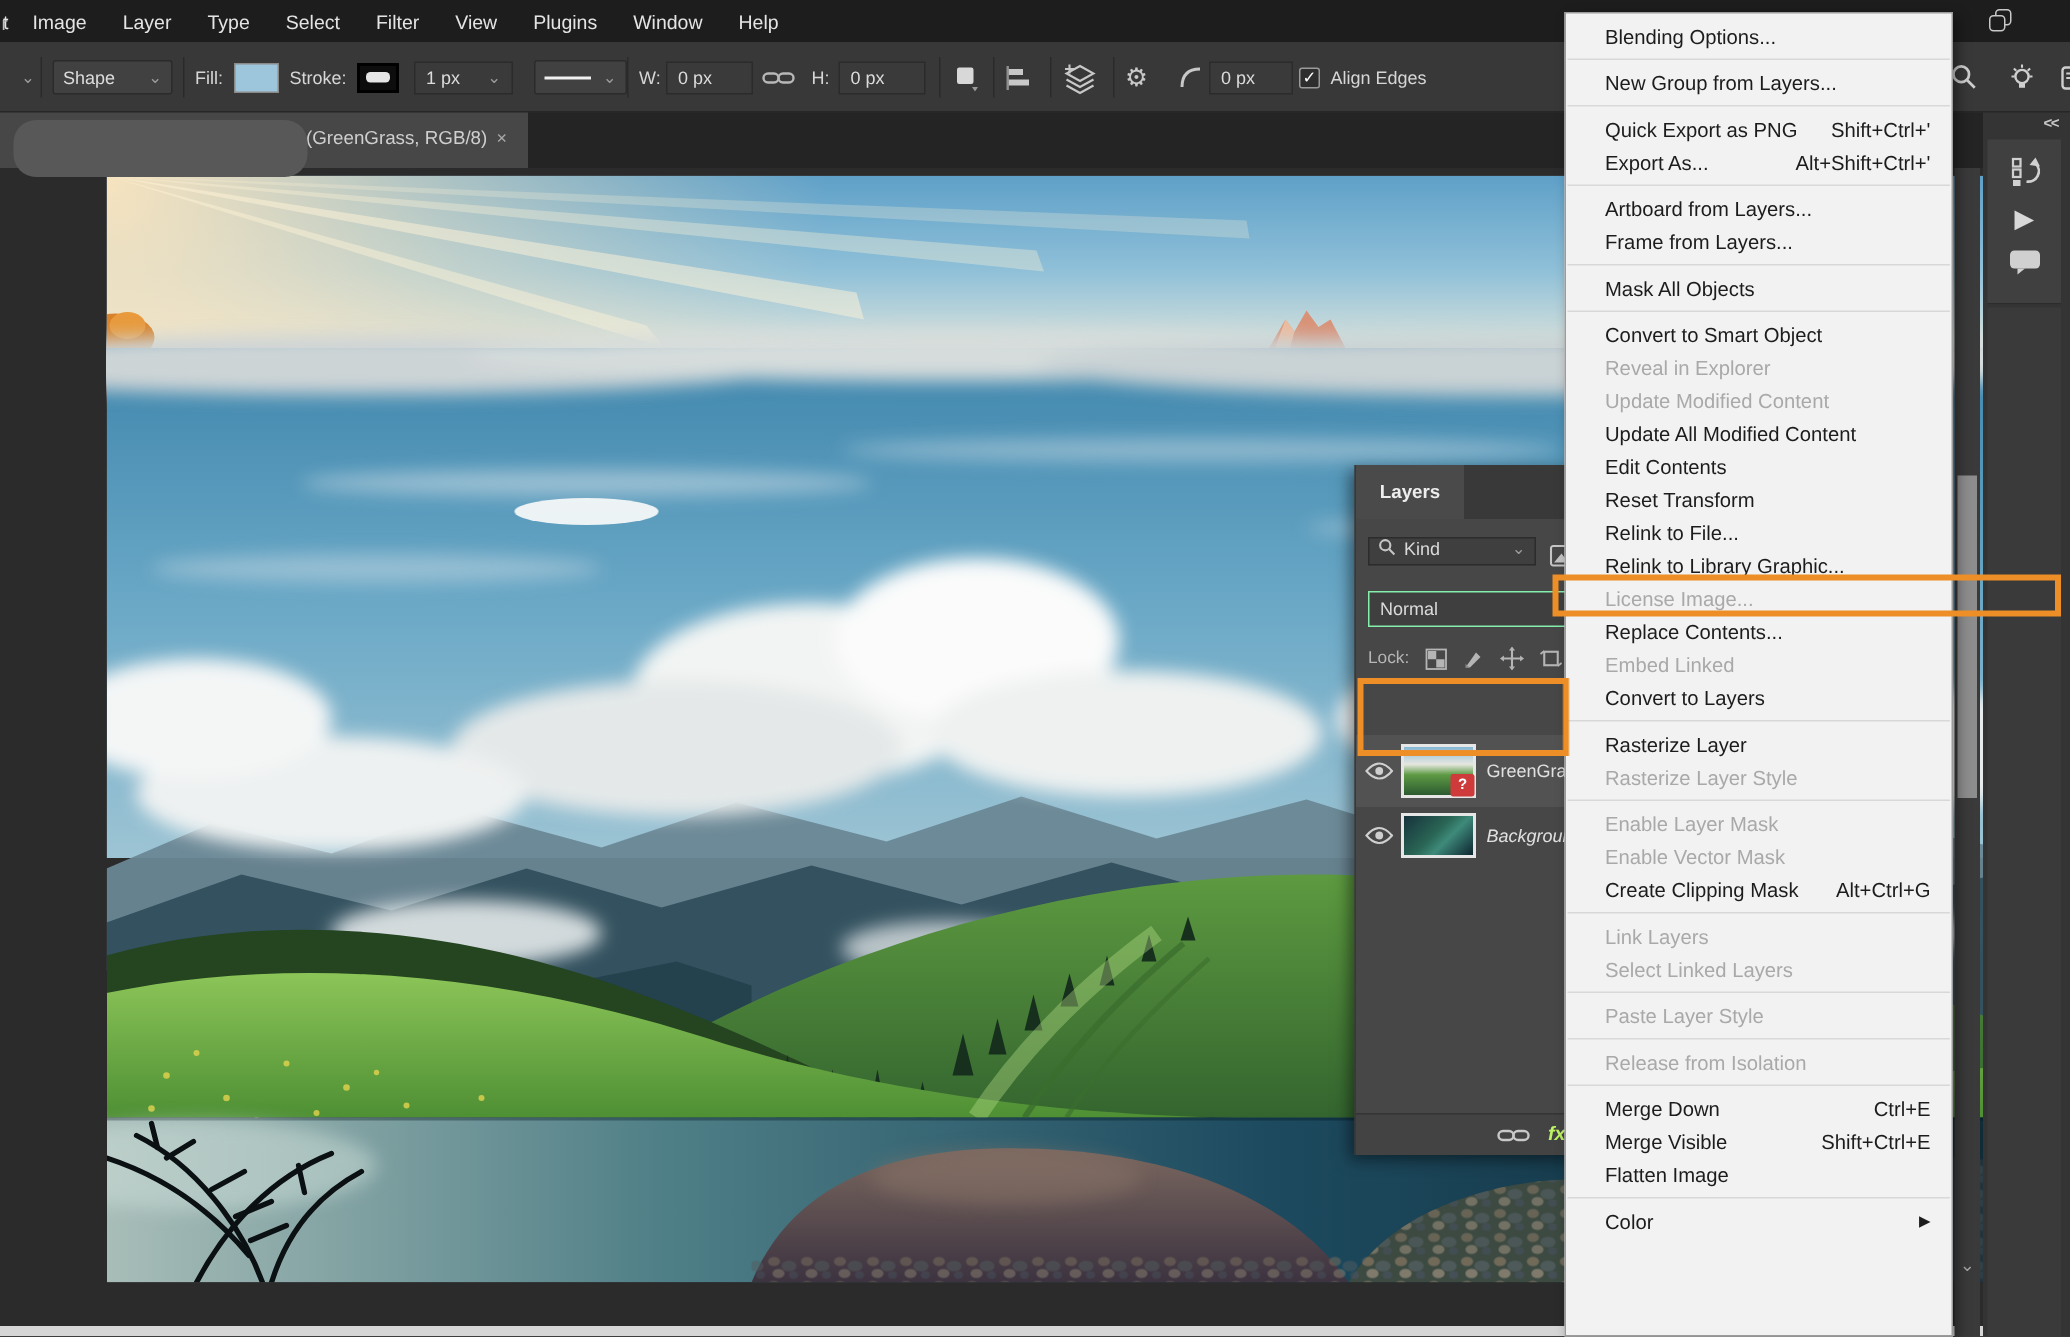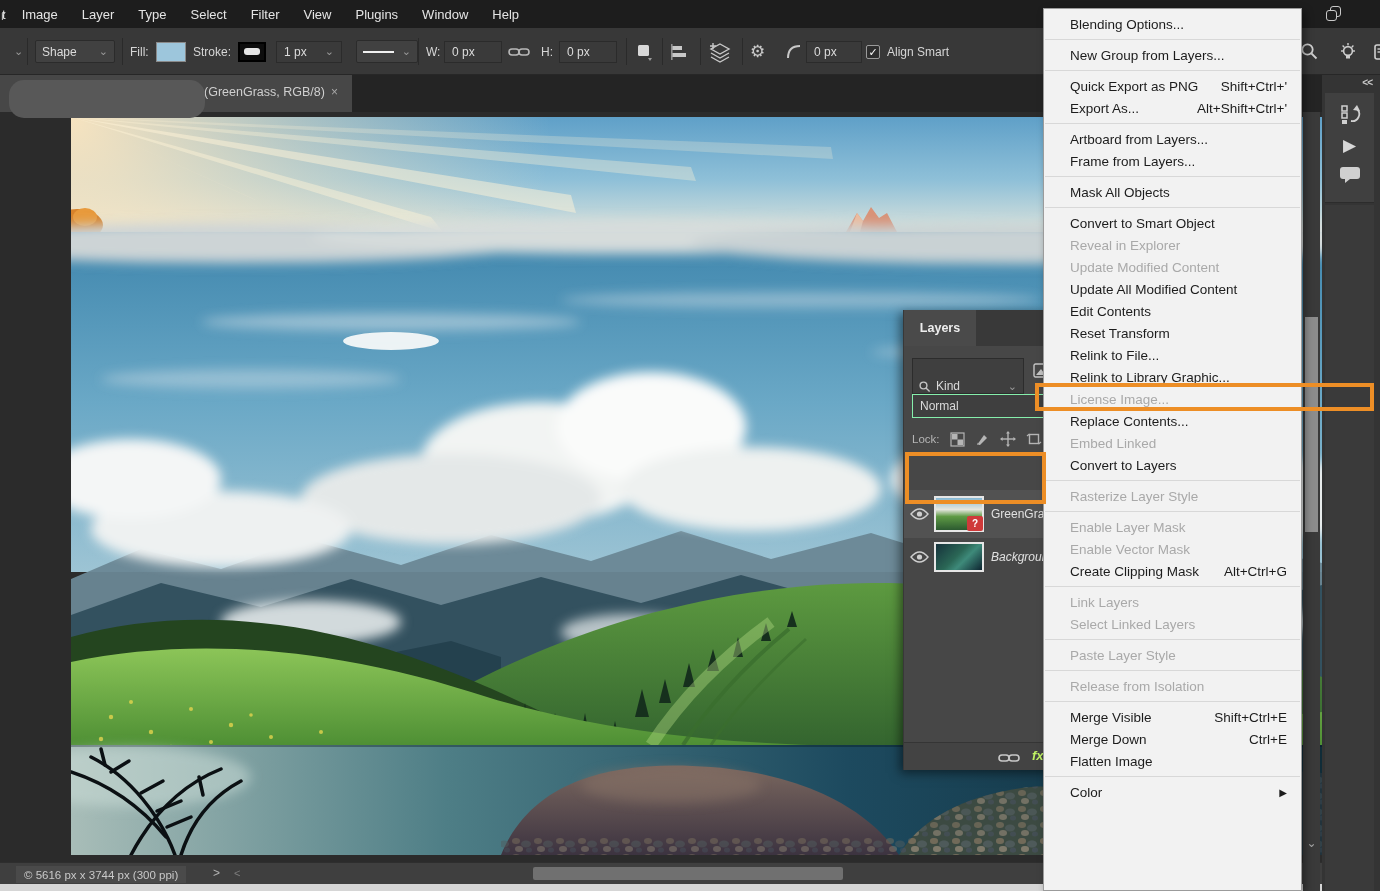--- a/index.html
+++ b/index.html
@@ -62,22 +62,22 @@
 
   
   .layers-panel { position:absolute; left:903px; top:310px; width:172px; height:460px; background:#474747;
                   z-index:10; box-shadow:-3px 3px 10px rgba(0,0,0,.5); border-left:1px solid #383838;
                   display:flex; flex-direction:column; color:#dadada; }
   .lp-header { height:36px; background:#393939; }
   .lp-tab { width:72px; height:36px; background:#4a4a4a; display:flex; align-items:center; justify-content:center;
             font-size:12.5px; font-weight:bold; color:#ededed; }
   .lp-body { flex:1; position:relative; }
   .lp-row-kind { position:absolute; left:8px; top:12px; width:156px; height:24px; display:flex; }
-  .kind-combo { width:112px; height:36px; background:#3f3f3f; border:1px solid #2c2c2c; display:flex;
-                align-items:flex-end; padding:0 6px; font-size:12px; }
+  .kind-combo { width:112px; height:19px; background:#3f3f3f; border:1px solid #2c2c2c; display:flex;
+                align-items:flex-start; padding:0 6px; font-size:12px; }
   .frame-btn { margin-left:7px; width:24px; height:24px; display:flex; align-items:center; justify-content:center; }
   .lp-row-blend { position:absolute; left:8px; top:48px; width:160px; height:24px; background:#3f3f3f;
                   border:1px solid #86efac; display:flex; align-items:center; padding:0 7px; font-size:12px; }
   .lp-row-lock { position:absolute; left:8px; top:82px; width:160px; height:22px; display:flex; align-items:center;
                  color:#b5b5b5; font-size:11.5px; gap:10px; }
   .layer-row { position:absolute; left:0; width:172px; display:flex; align-items:center; }
   .layer-row.sel { background:#525252; }
   .eye-cell { width:30px; display:flex; justify-content:center; }
   .thumb { border:2px solid #e6e6e6; position:relative; }
   .thumb-gg { width:50px; height:36px; background:linear-gradient(180deg,#86b8d4 0%,#e6e7e0 36%,#5e9a44 58%,#2c5a30 100%); }
@@ -412,21 +412,21 @@
           <path d="M2 14 Q2 2 14 2" fill="none" stroke="#c8c8c8" stroke-width="2"></path>
         </svg>
     </div>
     <div class="ob" style="left:806px;">
       <span class="inputbox" style="width:56px;">
           <span>0 px</span>
         </span>
     </div>
     <div class="ob" style="left:866px;">
       <span class="cb">✓</span>
-      <span>Align Smart</span>
+      <span>Align Edges</span>
     </div>
     <div class="ob obicon" style="left:1300px;">
       <svg width="19" height="19" viewBox="0 0 19 19">
           <circle cx="7.5" cy="7.5" r="5.2" fill="none" stroke="#cfcfcf" stroke-width="1.8"></circle>
           <line x1="11.5" y1="11.5" x2="16.5" y2="16.5" stroke="#cfcfcf" stroke-width="1.8"></line>
         </svg>
     </div>
     <div class="ob obicon" style="left:1337px;">
       <svg width="22" height="22" viewBox="0 0 22 22">
           <circle cx="11" cy="10" r="4.4" fill="none" stroke="#cfcfcf" stroke-width="1.6"></circle>
@@ -451,28 +451,20 @@
 
   <div class="tabbar">
     <div class="doc-tab">
       <span class="ttl">(GreenGrass, RGB/8)</span>
       <span class="cls">×</span>
     </div>
   </div>
   <span class="tab-frag">r</span>
   <div class="redact-blob"></div>
 
-  <div class="statusbar">
-    <div class="status-box">
-      <span>© 5616 px x 3744 px (300 ppi)</span>
-    </div>
-    <span class="status-expand">&gt;</span>
-    <span class="status-back">&lt;</span>
-    <div class="hthumb"></div>
-  </div>
   <div class="bottom-strip"></div>
 
   <div class="layers-panel">
     <div class="lp-header">
       <div class="lp-tab">
         <span>Layers</span>
       </div>
     </div>
     <div class="lp-body">
       <div class="lp-row-kind">
@@ -637,20 +629,23 @@
         <div class="menu-item">
           <span class="mi-label">Replace Contents...</span>
         </div>
         <div class="menu-item disabled">
           <span class="mi-label">Embed Linked</span>
         </div>
         <div class="menu-item">
           <span class="mi-label">Convert to Layers</span>
         </div>
         <div class="menu-sep"></div>
+        <div class="menu-item">
+          <span class="mi-label">Rasterize Layer</span>
+        </div>
         <div class="menu-item disabled">
           <span class="mi-label">Rasterize Layer Style</span>
         </div>
         <div class="menu-sep"></div>
         <div class="menu-item disabled">
           <span class="mi-label">Enable Layer Mask</span>
         </div>
         <div class="menu-item disabled">
           <span class="mi-label">Enable Vector Mask</span>
         </div>
@@ -668,28 +663,28 @@
         <div class="menu-sep"></div>
         <div class="menu-item disabled">
           <span class="mi-label">Paste Layer Style</span>
         </div>
         <div class="menu-sep"></div>
         <div class="menu-item disabled">
           <span class="mi-label">Release from Isolation</span>
         </div>
         <div class="menu-sep"></div>
         <div class="menu-item">
+          <span class="mi-label">Merge Down</span>
+          <span class="mi-shortcut">Ctrl+E</span>
+        </div>
+        <div class="menu-item">
           <span class="mi-label">Merge Visible</span>
           <span class="mi-shortcut">Shift+Ctrl+E</span>
         </div>
         <div class="menu-item">
-          <span class="mi-label">Merge Down</span>
-          <span class="mi-shortcut">Ctrl+E</span>
-        </div>
-        <div class="menu-item">
           <span class="mi-label">Flatten Image</span>
         </div>
         <div class="menu-sep"></div>
         <div class="menu-item">
           <span class="mi-label">Color</span>
           <span class="mi-arrow">▶</span>
         </div>
       </div>
   </div>
 

